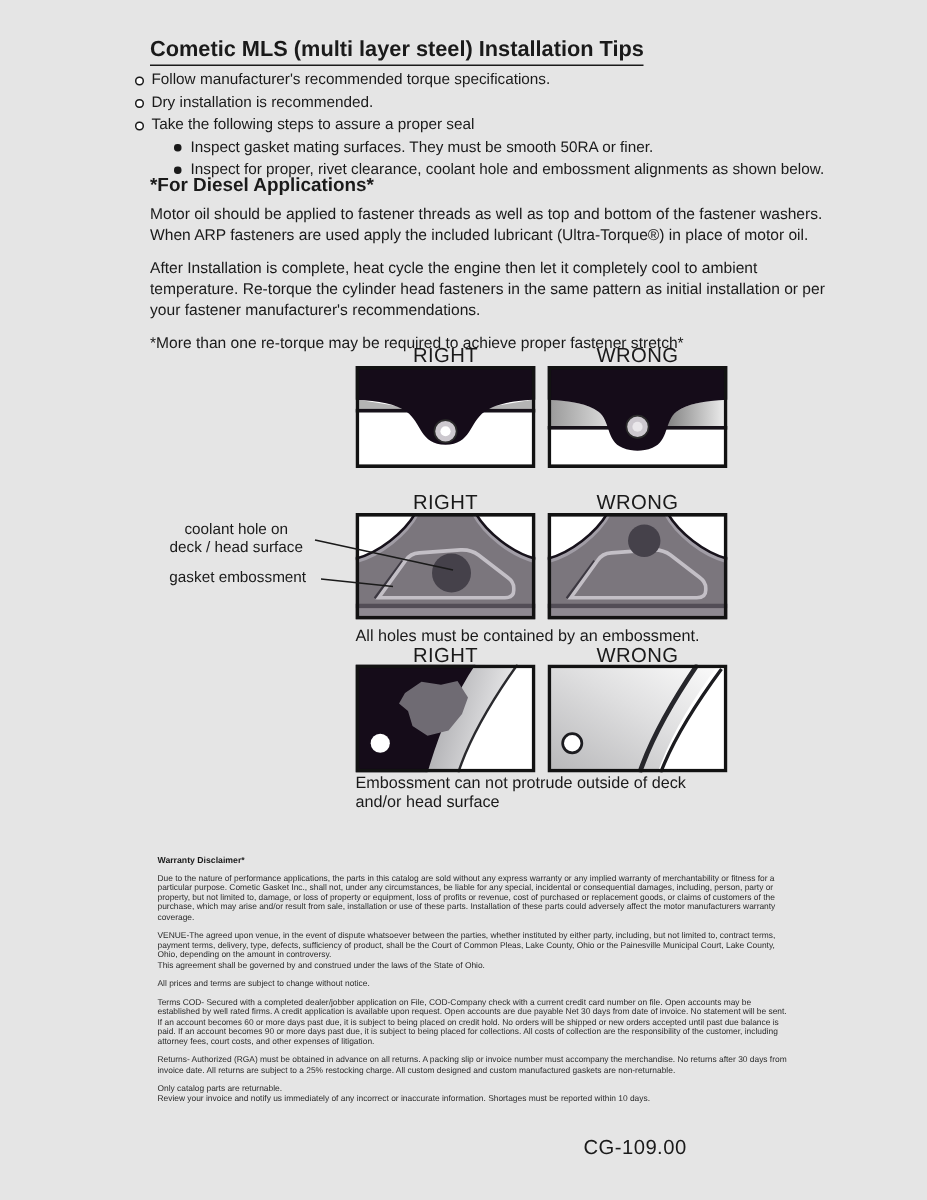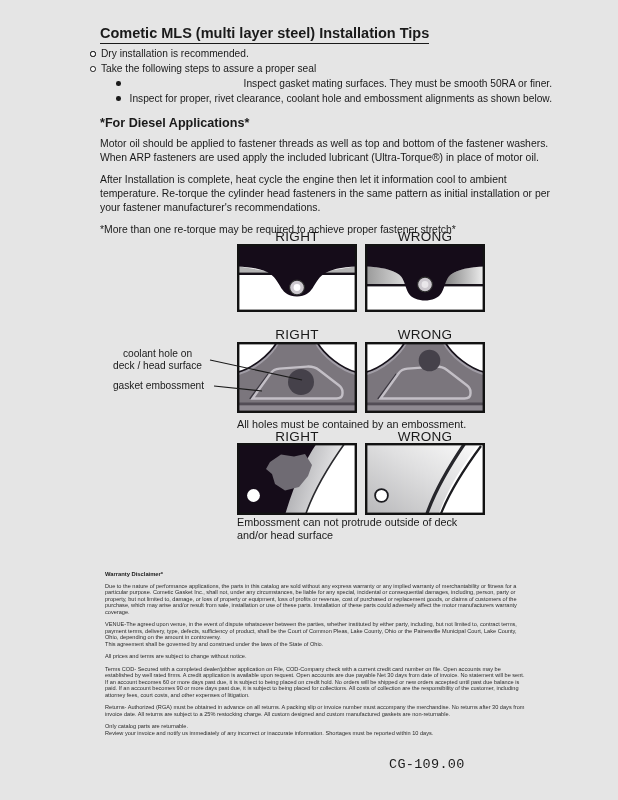--- a/index.html
+++ b/index.html
@@ -5,44 +5,45 @@
   html,body{margin:0;padding:0;background:#fff;}
   .page{position:relative;width:618px;height:800px;background:#e5e5e5;overflow:hidden;
         font-family:"Liberation Sans",sans-serif;color:#1a1a1a;}
   .title{position:absolute;left:100px;top:25px;font-size:14.5px;font-weight:bold;
          border-bottom:1.6px solid #1a1a1a;padding-bottom:2px;}
   .tips{position:absolute;left:90px;top:46px;width:462px;font-size:10.2px;line-height:15px;}
   .tip{position:relative;padding-left:11px;}
   .tip .bullet-o{position:absolute;left:0;top:5px;width:3.6px;height:3.6px;border:1px solid #1a1a1a;
                  border-radius:50%;background:#fff;}
   .tip .bullet-f{position:absolute;left:0;top:5px;width:4.6px;height:4.6px;border-radius:50%;background:#1a1a1a;}
-  .tip.sub{margin-left:26px;text-align:right;}
+  .tip.sub{margin-left:26px;}
   .diesel{position:absolute;left:100px;top:116px;width:458px;font-size:10.4px;line-height:14px;}
   .diesel h2{font-size:12.6px;margin:0 0 7px 0;}
   .diesel p{margin:0 0 8px 0;}
   .dlabel{position:absolute;width:120px;text-align:center;font-size:13.5px;letter-spacing:.3px;}
   .dbox{position:absolute;display:block;}
   .dcaption{position:absolute;left:237px;font-size:10.8px;line-height:12.5px;white-space:pre-line;}
   .annot{position:absolute;text-align:center;font-size:10.2px;line-height:12px;white-space:pre-line;}
   .overlay{position:absolute;pointer-events:none;}
   .disclaimer{position:absolute;left:105px;top:571px;width:423px;font-size:5.6px;line-height:6.5px;color:#2b2b2b;}
   .disclaimer h3{font-size:5.8px;margin:0 0 5px 0;color:#1a1a1a;}
   .disclaimer p{margin:0 0 6px 0;white-space:pre-line;}
-  .code{position:absolute;left:389px;top:757px;font-size:13.5px;letter-spacing:.3px;font-family:Liberation Mono, monospace;}
+  .code{position:absolute;left:389px;top:757px;font-size:13.5px;letter-spacing:.3px;}
 </style>
 </head>
 <body>
 
 <div class="page">
 
   <div class="title">Cometic MLS (multi layer steel) Installation Tips</div>
 
   <div class="tips">
     <div class="tip">
       <span class="bullet-o"></span>
+      <span>Follow manufacturer's recommended torque specifications.</span>
     </div>
     <div class="tip">
       <span class="bullet-o"></span>
       <span>Dry installation is recommended.</span>
     </div>
     <div class="tip">
       <span class="bullet-o"></span>
       <span>Take the following steps to assure a proper seal</span>
     </div>
     <div class="tip sub">
@@ -51,21 +52,21 @@
     </div>
     <div class="tip sub">
       <span class="bullet-f"></span>
       <span>Inspect for proper, rivet clearance, coolant hole and embossment alignments as shown below.</span>
     </div>
   </div>
 
   <div class="diesel">
     <h2>*For Diesel Applications*</h2>
     <p>Motor oil should be applied to fastener threads as well as top and bottom of the fastener washers. When ARP fasteners are used apply the included lubricant (Ultra-Torque®) in place of motor oil.</p>
-    <p>After Installation is complete, heat cycle the engine then let it information cool to ambient temperature. Re-torque the cylinder head fasteners in the same pattern as initial installation or per your fastener manufacturer's recommendations.</p>
+    <p>After Installation is complete, heat cycle the engine then let it completely cool to ambient temperature. Re-torque the cylinder head fasteners in the same pattern as initial installation or per your fastener manufacturer's recommendations.</p>
     <p>*More than one re-torque may be required to achieve proper fastener stretch*</p>
   </div>
 
   <div class="dlabel" style="left:237px;top:229px">RIGHT</div>
   <div class="dlabel" style="left:365px;top:229px">WRONG</div>
 
   <svg class="dbox" style="left:237px;top:244px" width="120" height="68" viewBox="0 0 120 68">
     <rect width="120" height="68" fill="#ffffff"></rect>
     <polygon points="2,29 42,29 2,22.5" fill="#b4b4b4"></polygon>
     <polygon points="118,29 78,29 118,22.5" fill="#b4b4b4"></polygon>

